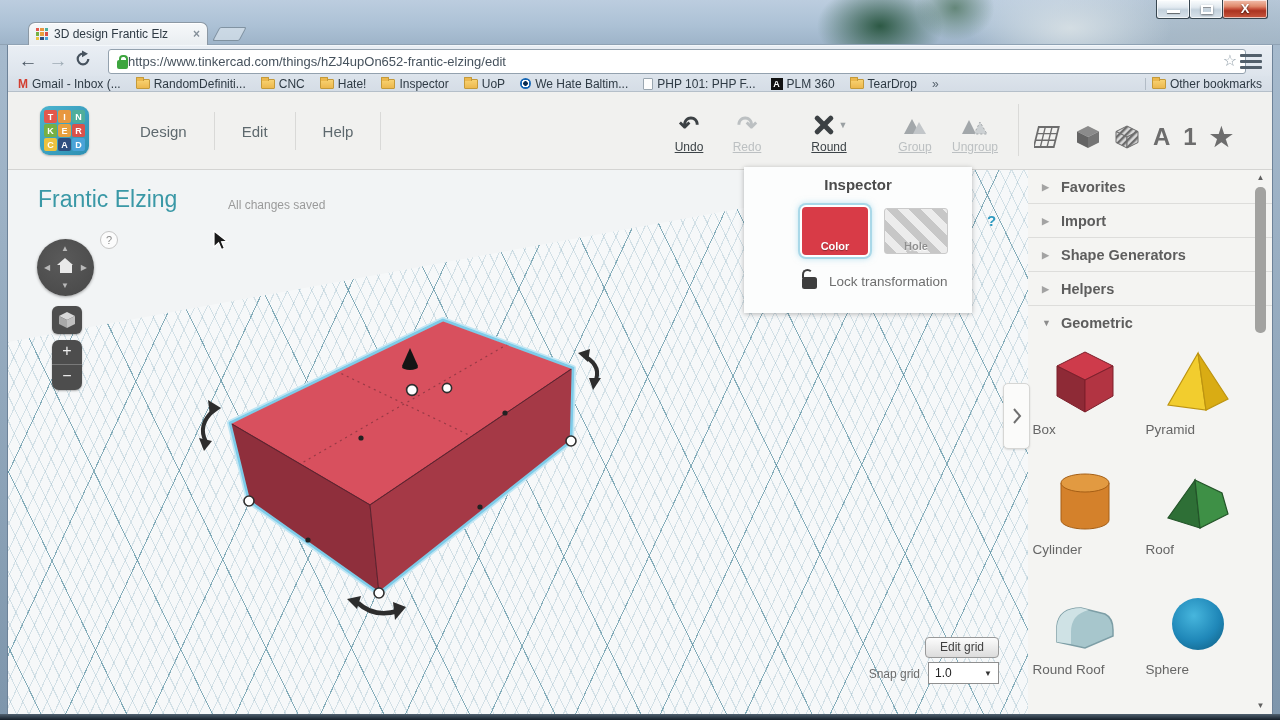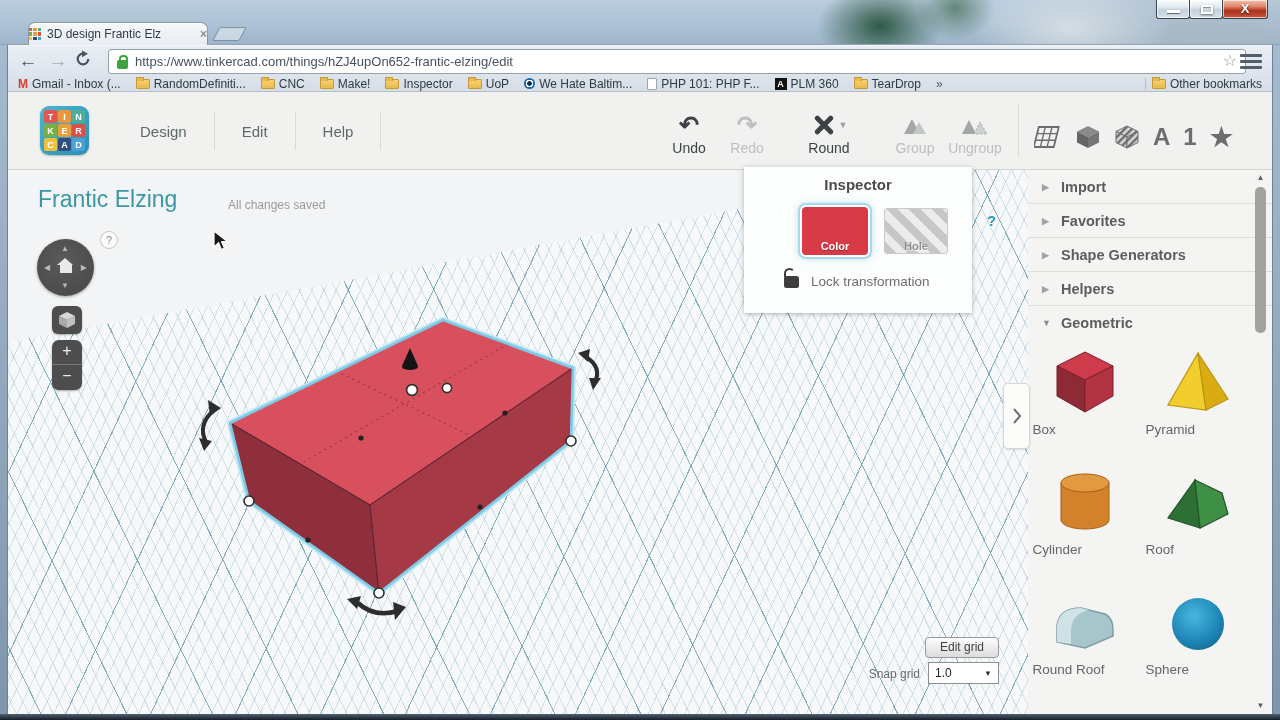--- a/index.html
+++ b/index.html
@@ -21,36 +21,36 @@
     background:linear-gradient(180deg,#fbfdfe 0%,#e2eaf0 40%,#c3d1dc 55%,#d8e2ea 100%);
     position:relative; box-shadow:inset 0 0 0 1px rgba(255,255,255,.65); margin-left:-1px; }
   .winbtn.close { width:46px; background:linear-gradient(180deg,#f3c0ae 0%,#e08a6c 35%,#c6503a 50%,#ab3420 60%,#c8563d 100%); }
   .glyph-min { position:absolute; left:10px; bottom:5px; width:13px; height:3px; background:#fff; box-shadow:0 1px 1px rgba(0,0,0,.55); }
   .glyph-max { position:absolute; left:11px; top:5px; width:12px; height:9px; border:2px solid #fff; box-shadow:0 1px 2px rgba(0,0,0,.5), inset 0 1px 1px rgba(0,0,0,.4); }
   .glyph-close { position:absolute; left:0; top:1px; width:100%; text-align:center; color:#fff; font-weight:bold; font-size:13px; text-shadow:0 1px 2px rgba(0,0,0,.7); }
 
   
   .tab { position:absolute; left:28px; top:22px; width:180px; height:23px; z-index:5;
     background:linear-gradient(180deg,#f6f8fa,#e9edf1); border:1px solid #8b98a4; border-bottom:none;
-    border-radius:7px 7px 0 0; display:flex; align-items:center; gap:6px; padding:0 0;
+    border-radius:7px 7px 0 0; display:flex; align-items:center; gap:6px; padding:0 7px;
     box-shadow:inset 0 1px 0 #fff; }
   .favicon { width:12px; height:12px; display:grid; grid-template-columns:repeat(3,1fr); grid-template-rows:repeat(3,1fr); gap:1px; flex:0 0 auto; }
   .favicon i { display:block; }
   .tab-title { flex:1; font-size:12px; color:#2e3a44; white-space:nowrap; overflow:hidden; }
   .tab-close { color:#85909a; font-size:12px; font-weight:bold; line-height:1; cursor:default; }
   .newtab { position:absolute; left:216px; top:27px; width:27px; height:14px; background:rgba(238,244,248,.5);
     border:1px solid rgba(70,90,105,.55); transform:skewX(-28deg); border-radius:2px; z-index:4; }
 
   
   .toolbar { position:absolute; left:8px; top:45px; width:1264px; height:31px;
     background:linear-gradient(180deg,#e9eef4,#dde4ec); border-top:1px solid #f4f8fb; }
   .navbtn { position:absolute; top:2px; font-size:19px; line-height:26px; width:28px; text-align:center; color:#47535f; }
   .navbtn.fwd { color:#9daab4; }
   .omnibox { position:absolute; left:100px; top:3px; width:1138px; height:25px; background:#fff;
-    border:1px solid #93a1ae; border-radius:3px; display:flex; align-items:center; padding:0 8px; gap:7px; }
+    border:1px solid #93a1ae; border-radius:3px; display:flex; align-items:center; padding:0 8px; gap:0; }
   .padlock-green { position:relative; width:11px; height:9px; background:#3da53f; border-radius:2px; margin-top:5px; flex:0 0 auto; }
   .padlock-green::before { content:""; position:absolute; left:1.5px; top:-5px; width:5px; height:5px;
     border:2px solid #3da53f; border-bottom:none; border-radius:4px 4px 0 0; }
   .url-text { font-size:13px; color:#46525d; white-space:nowrap; overflow:hidden; flex:1; }
   .ob-star { font-size:16px; color:#93a0aa; flex:0 0 auto; margin-top:-2px; }
   .menu-bars { position:absolute; right:10px; top:8px; width:22px; height:15px; display:flex; flex-direction:column; justify-content:space-between; }
   .menu-bars i { display:block; height:3.2px; background:#525f6b; border-radius:1px; }
 
   
   .bookmarks { position:absolute; left:8px; top:76px; width:1264px; height:16px;
@@ -76,21 +76,21 @@
   .logo { position:absolute; left:32px; top:14px; width:49px; height:49px; border-radius:9px;
     background:linear-gradient(135deg,#4cb4cf 0%, #2d8fb2 100%); display:grid;
     grid-template-columns:repeat(3,13px); grid-template-rows:repeat(3,13px); gap:1px; place-content:center;
     box-shadow:0 1px 2px rgba(0,0,0,.25); }
   .logo i { display:flex; align-items:center; justify-content:center; color:#fff; font-size:9px; font-weight:bold; font-style:normal; border-radius:2px; }
   .menus { position:absolute; left:104px; top:20px; height:38px; display:flex; align-items:center; }
   .menu-item { padding:0 27px; font-size:15px; color:#5e696e; border-right:1px solid #d9d9d7; height:38px; display:flex; align-items:center; }
   .menu-item:first-child { border-left:1px solid transparent; }
   .tool { position:absolute; top:20px; width:62px; text-align:center; }
   .tool .t-icon { height:26px; display:flex; align-items:center; justify-content:center; font-size:24px; line-height:24px; color:#3c4144; }
-  .tool .t-label { font-size:14px; color:#3c4347; margin-top:2px; }
+  .tool .t-label { font-size:12px; color:#3c4347; margin-top:2px;text-decoration:underline; }
   .tool.disabled .t-icon, .tool.disabled .t-label { color:#bcc0c2; }
   .icon-undo::before { content:"↶"; font-weight:bold; }
   .icon-redo::before { content:"↷"; font-weight:bold; }
   .adjust-caret { font-size:9px; color:#9aa0a3; vertical-align:6px; margin-left:2px; }
   .tool-sep { position:absolute; left:1010px; top:12px; width:1px; height:52px; background:#dadad8; }
   .quickbar { position:absolute; left:1026px; top:30px; display:flex; gap:13px; align-items:center; height:30px; }
   .qi { color:#6d6d6d; font-weight:bold; font-size:24px; line-height:26px; }
   .qi-letterA::before { content:"A"; }
   .qi-number1::before { content:"1"; }
   .qi-star::before { content:"★"; font-size:26px; }
@@ -132,21 +132,21 @@
   .inspector { position:absolute; left:736px; top:-3px; width:228px; height:146px; background:#fcfdfd;
     box-shadow:0 1px 5px rgba(0,0,0,.28); z-index:8; }
   .insp-title { position:absolute; left:0; top:9px; width:100%; text-align:center; font-size:15px; font-weight:bold; color:#4b4b4b; }
   .swatch-color { position:absolute; left:58px; top:40px; width:66px; height:48px; background:#d83b47; border-radius:4px;
     box-shadow:0 0 0 2px #fff, 0 0 0 4px #a9d8e8, 0 0 6px 4px rgba(140,205,230,.55);
     color:#fff; font-size:11px; font-weight:bold; text-align:center; line-height:78px; text-shadow:0 1px 1px rgba(0,0,0,.35); }
   .swatch-hole { position:absolute; left:140px; top:41px; width:64px; height:46px; border-radius:3px; border:1px solid #cacaca;
     background:repeating-linear-gradient(45deg,#c7c7c7 0 8px,#ececec 8px 16px);
     color:#8f8f8f; font-size:11px; font-weight:bold; text-align:center; line-height:74px; text-shadow:0 1px 1px #fff; }
   .insp-help { position:absolute; left:243px; top:45px; color:#2e9ac0; font-size:15px; font-weight:bold; }
-  .lock-row { position:absolute; left:40px; top:101px; display:flex; align-items:flex-start; gap:12px; }
+  .lock-row { position:absolute; left:58px; top:101px; display:flex; align-items:flex-end; gap:12px; }
   .padlock-open { position:relative; width:15px; height:12px; background:#3e3e3e; border-radius:2.5px; margin-top:8px; }
   .padlock-open::before { content:""; position:absolute; left:0px; top:-8px; width:7px; height:7px;
     border:2.8px solid #3e3e3e; border-bottom:none; border-right-color:transparent; border-radius:6px 6px 0 0; }
   .lock-label { font-size:13.5px; color:#6e6e6e; margin-top:6px; }
 
   
   .editgrid-btn { position:absolute; left:917px; top:467px; width:74px; height:21px; border:1px solid #999;
     border-radius:4px; background:linear-gradient(#fcfcfc,#dcdcdc); font-size:12px; color:#3f3f3f; text-align:center; line-height:19px; }
   .snap-label { position:absolute; left:820px; top:497px; width:92px; text-align:right; font-size:12px; color:#6c6c6c; }
   .snap-dd { position:absolute; left:920px; top:492px; width:71px; height:22px; background:#fff; border:1px solid #8f8f8f;
@@ -246,21 +246,21 @@
     <div class="bm">
         <span class="ic-folder"></span>
         <span>RandomDefiniti...</span>
       </div>
     <div class="bm">
         <span class="ic-folder"></span>
         <span>CNC</span>
       </div>
     <div class="bm">
         <span class="ic-folder"></span>
-        <span>Make!</span>
+        <span>Hate!</span>
       </div>
     <div class="bm">
         <span class="ic-folder"></span>
         <span>Inspector</span>
       </div>
     <div class="bm">
         <span class="ic-folder"></span>
         <span>UoP</span>
       </div>
     <div class="bm">
@@ -486,25 +486,25 @@
 
       <div class="collapse-handle">
         <svg width="10" height="18" viewBox="0 0 10 18">
           <polyline points="2,2 8,9 2,16" fill="none" stroke="#6f6f6f" stroke-width="2"></polyline>
         </svg>
       </div>
 
       <div class="sidebar">
         <div class="sb-row">
             <i class="sb-arrow collapsed"></i>
-            <span>Import</span>
+            <span>Favorites</span>
           </div>
         <div class="sb-row">
             <i class="sb-arrow collapsed"></i>
-            <span>Favorites</span>
+            <span>Import</span>
           </div>
         <div class="sb-row">
             <i class="sb-arrow collapsed"></i>
             <span>Shape Generators</span>
           </div>
         <div class="sb-row">
             <i class="sb-arrow collapsed"></i>
             <span>Helpers</span>
           </div>
         <div class="sb-row" style="border-bottom:none;">

